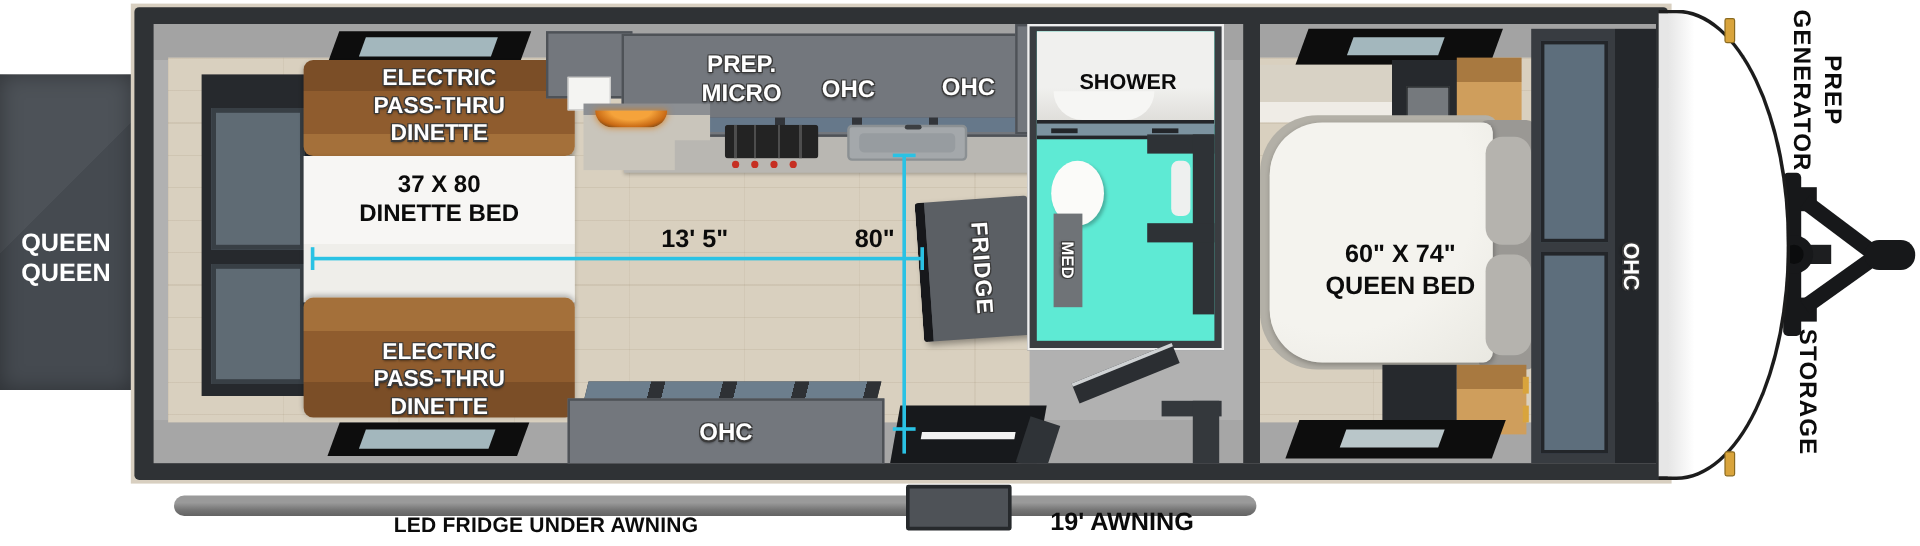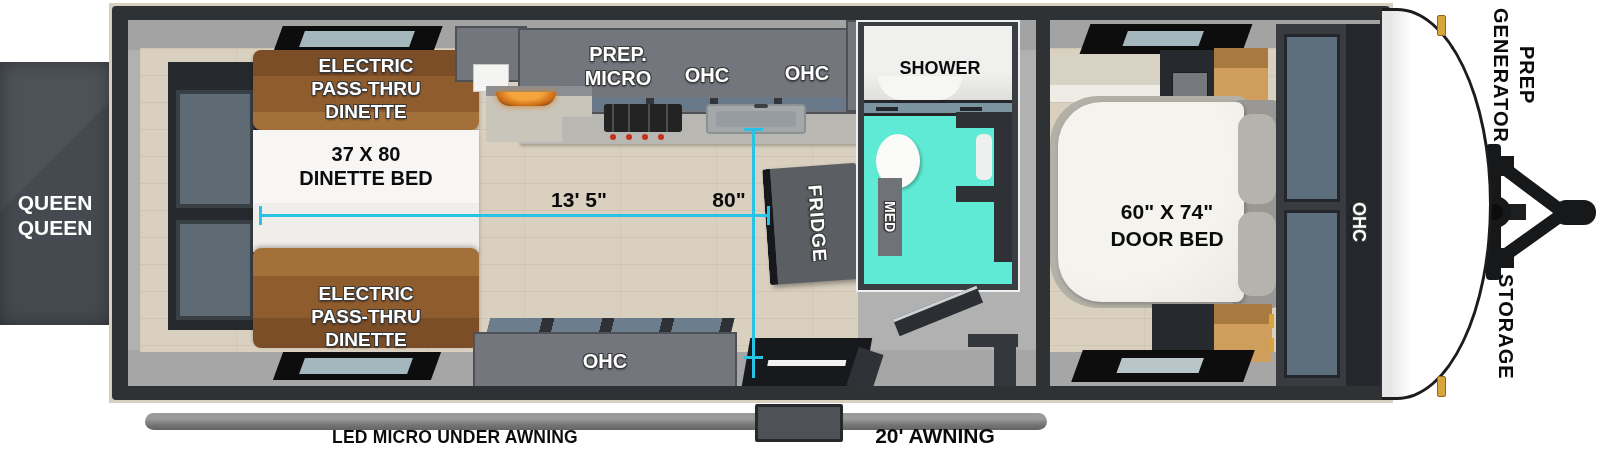--- a/index.html
+++ b/index.html
@@ -178,21 +178,21 @@
       <div style="position:absolute;left:12px;top:22px;width:34px;height:32px;background:#75797d;border:1px solid #1c1e21;"></div>
     </div>
     <div class="ab woodcab" style="left:1086px;top:28px;width:54px;height:58px;"></div>
 
     <div class="ab" style="left:922px;top:76px;width:198px;height:212px;background:#b3b0a7;border-radius:48px 10px 10px 48px;"></div>
     <div class="ab" style="left:1104px;top:80px;width:48px;height:208px;background:#9a9894;border-radius:8px;"></div>
     <div class="ab" style="left:930px;top:82px;width:186px;height:200px;border-radius:44px 8px 8px 44px;
                 background:radial-gradient(circle at 30% 30%,#f4f3ee 0 60%,#e9e8e1 100%);box-shadow:1px 2px 4px rgba(0,0,0,.25);"></div>
     <div class="ab ctr btxt" style="left:944px;top:178px;width:190px;font-size:21px;line-height:27px;z-index:5;">
       <div>60" X 74"</div>
-      <div>DOOR BED</div>
+      <div>QUEEN BED</div>
     </div>
     <div class="ab" style="left:1110px;top:94px;width:38px;height:90px;background:#b5b3ae;border-radius:14px;"></div>
     <div class="ab" style="left:1110px;top:192px;width:38px;height:84px;background:#b5b3ae;border-radius:14px;"></div>
 
     <div class="ab" style="left:1148px;top:4px;width:104px;height:362px;background:linear-gradient(90deg,#383c41 0 70px,#24272b 70px 100%);">
       <div class="glasspanel" style="position:absolute;left:8px;top:10px;width:56px;height:168px;"></div>
       <div class="glasspanel" style="position:absolute;left:8px;top:186px;width:56px;height:168px;"></div>
       <span class="vtxt wtxt" style="position:absolute;left:72px;top:158px;height:80px;font-size:18px;text-align:center;">OHC</span>
     </div>
 
@@ -226,16 +226,16 @@
 
   <div class="ab btxt" style="left:1488px;top:0;height:150px;writing-mode:vertical-lr;text-orientation:mixed;font-size:20px;letter-spacing:1px;text-align:center;line-height:26px;z-index:8;">
     <span style="display:block;">GENERATOR</span>
     <span style="display:block;">PREP</span>
   </div>
   <div class="ab btxt vtxt" style="left:1494px;top:262px;height:130px;font-size:20px;letter-spacing:1px;text-align:center;z-index:8;">STORAGE</div>
 
   <div class="ab" style="left:145px;top:413px;width:902px;height:17px;border-radius:9px;background:linear-gradient(180deg,#9a9a9a 0 35%,#757575 70%,#636363 100%);"></div>
   <div class="ab" style="left:755px;top:404px;width:88px;height:38px;background:#4e5257;border:3px solid #26292c;border-radius:2px;box-sizing:border-box;z-index:4;"></div>
 
-  <div class="ab ctr btxt" style="left:280px;top:427px;width:350px;font-size:17.5px;letter-spacing:.2px;">LED MICRO UNDER AWNING</div>
-  <div class="ab ctr btxt" style="left:838px;top:424px;width:194px;font-size:21px;">20' AWNING</div>
+  <div class="ab ctr btxt" style="left:280px;top:427px;width:350px;font-size:17.5px;letter-spacing:.2px;">LED FRIDGE UNDER AWNING</div>
+  <div class="ab ctr btxt" style="left:838px;top:424px;width:194px;font-size:21px;">19' AWNING</div>
 
 </div>
 
 </body></html>

